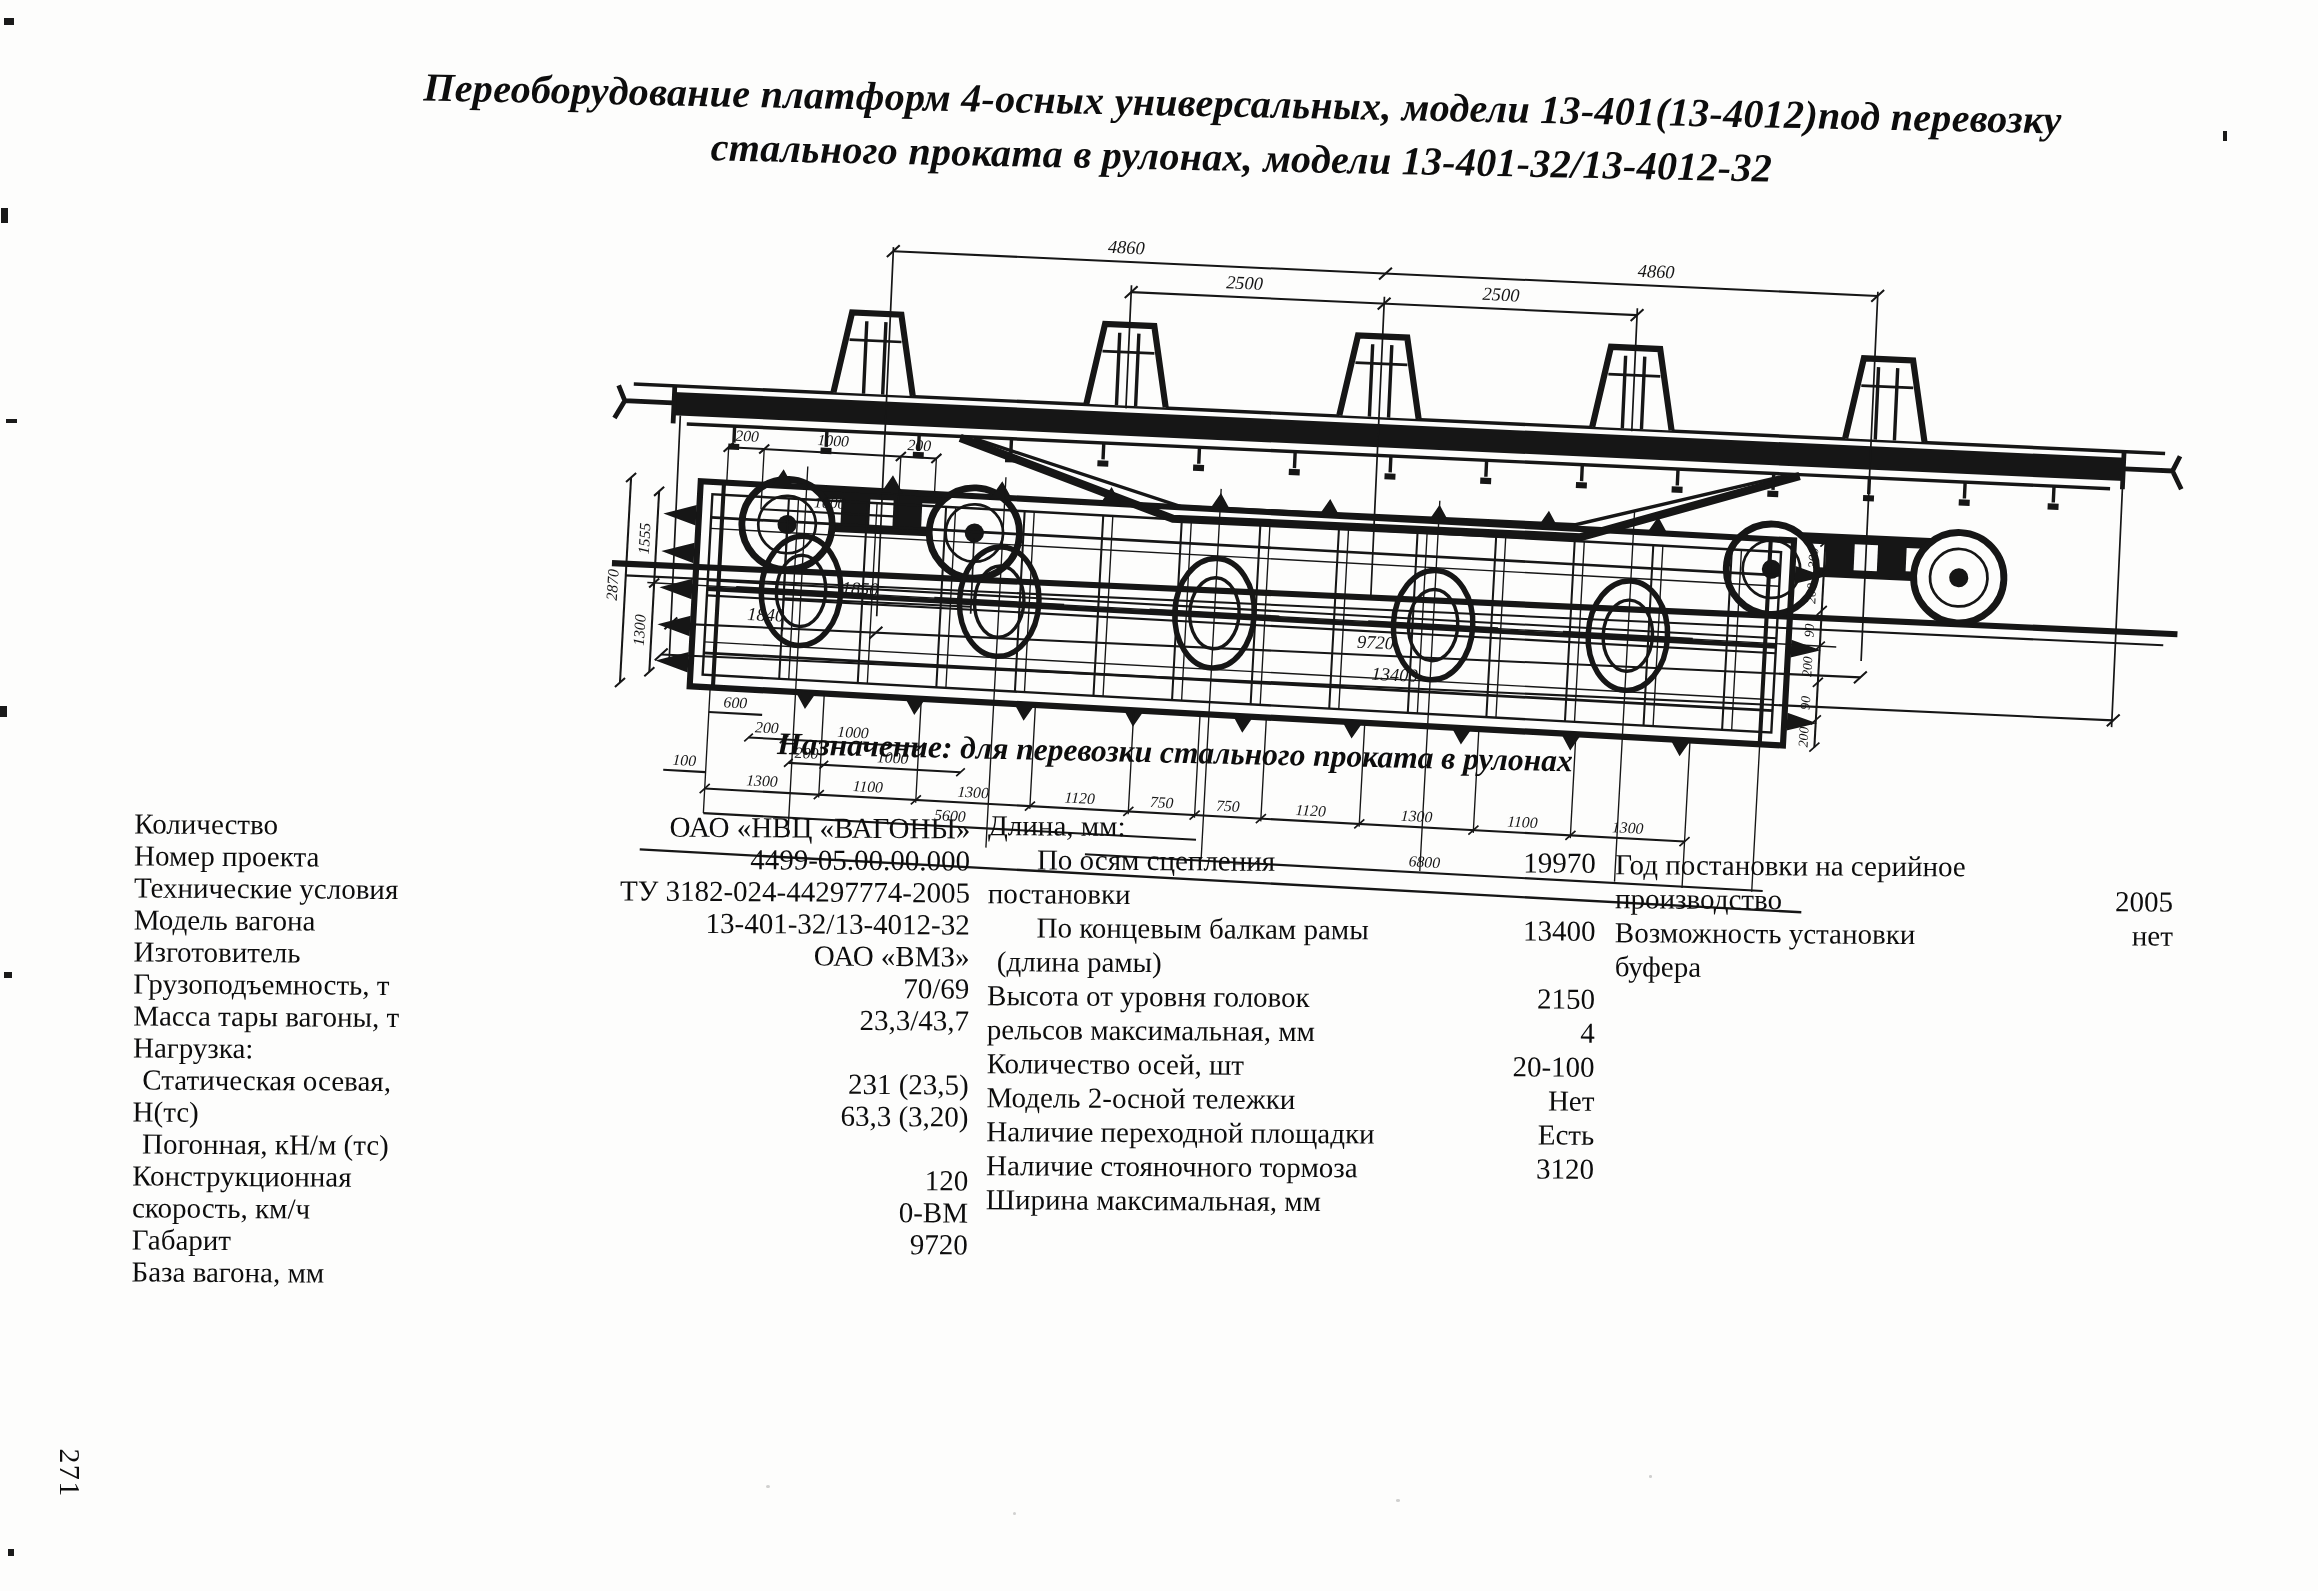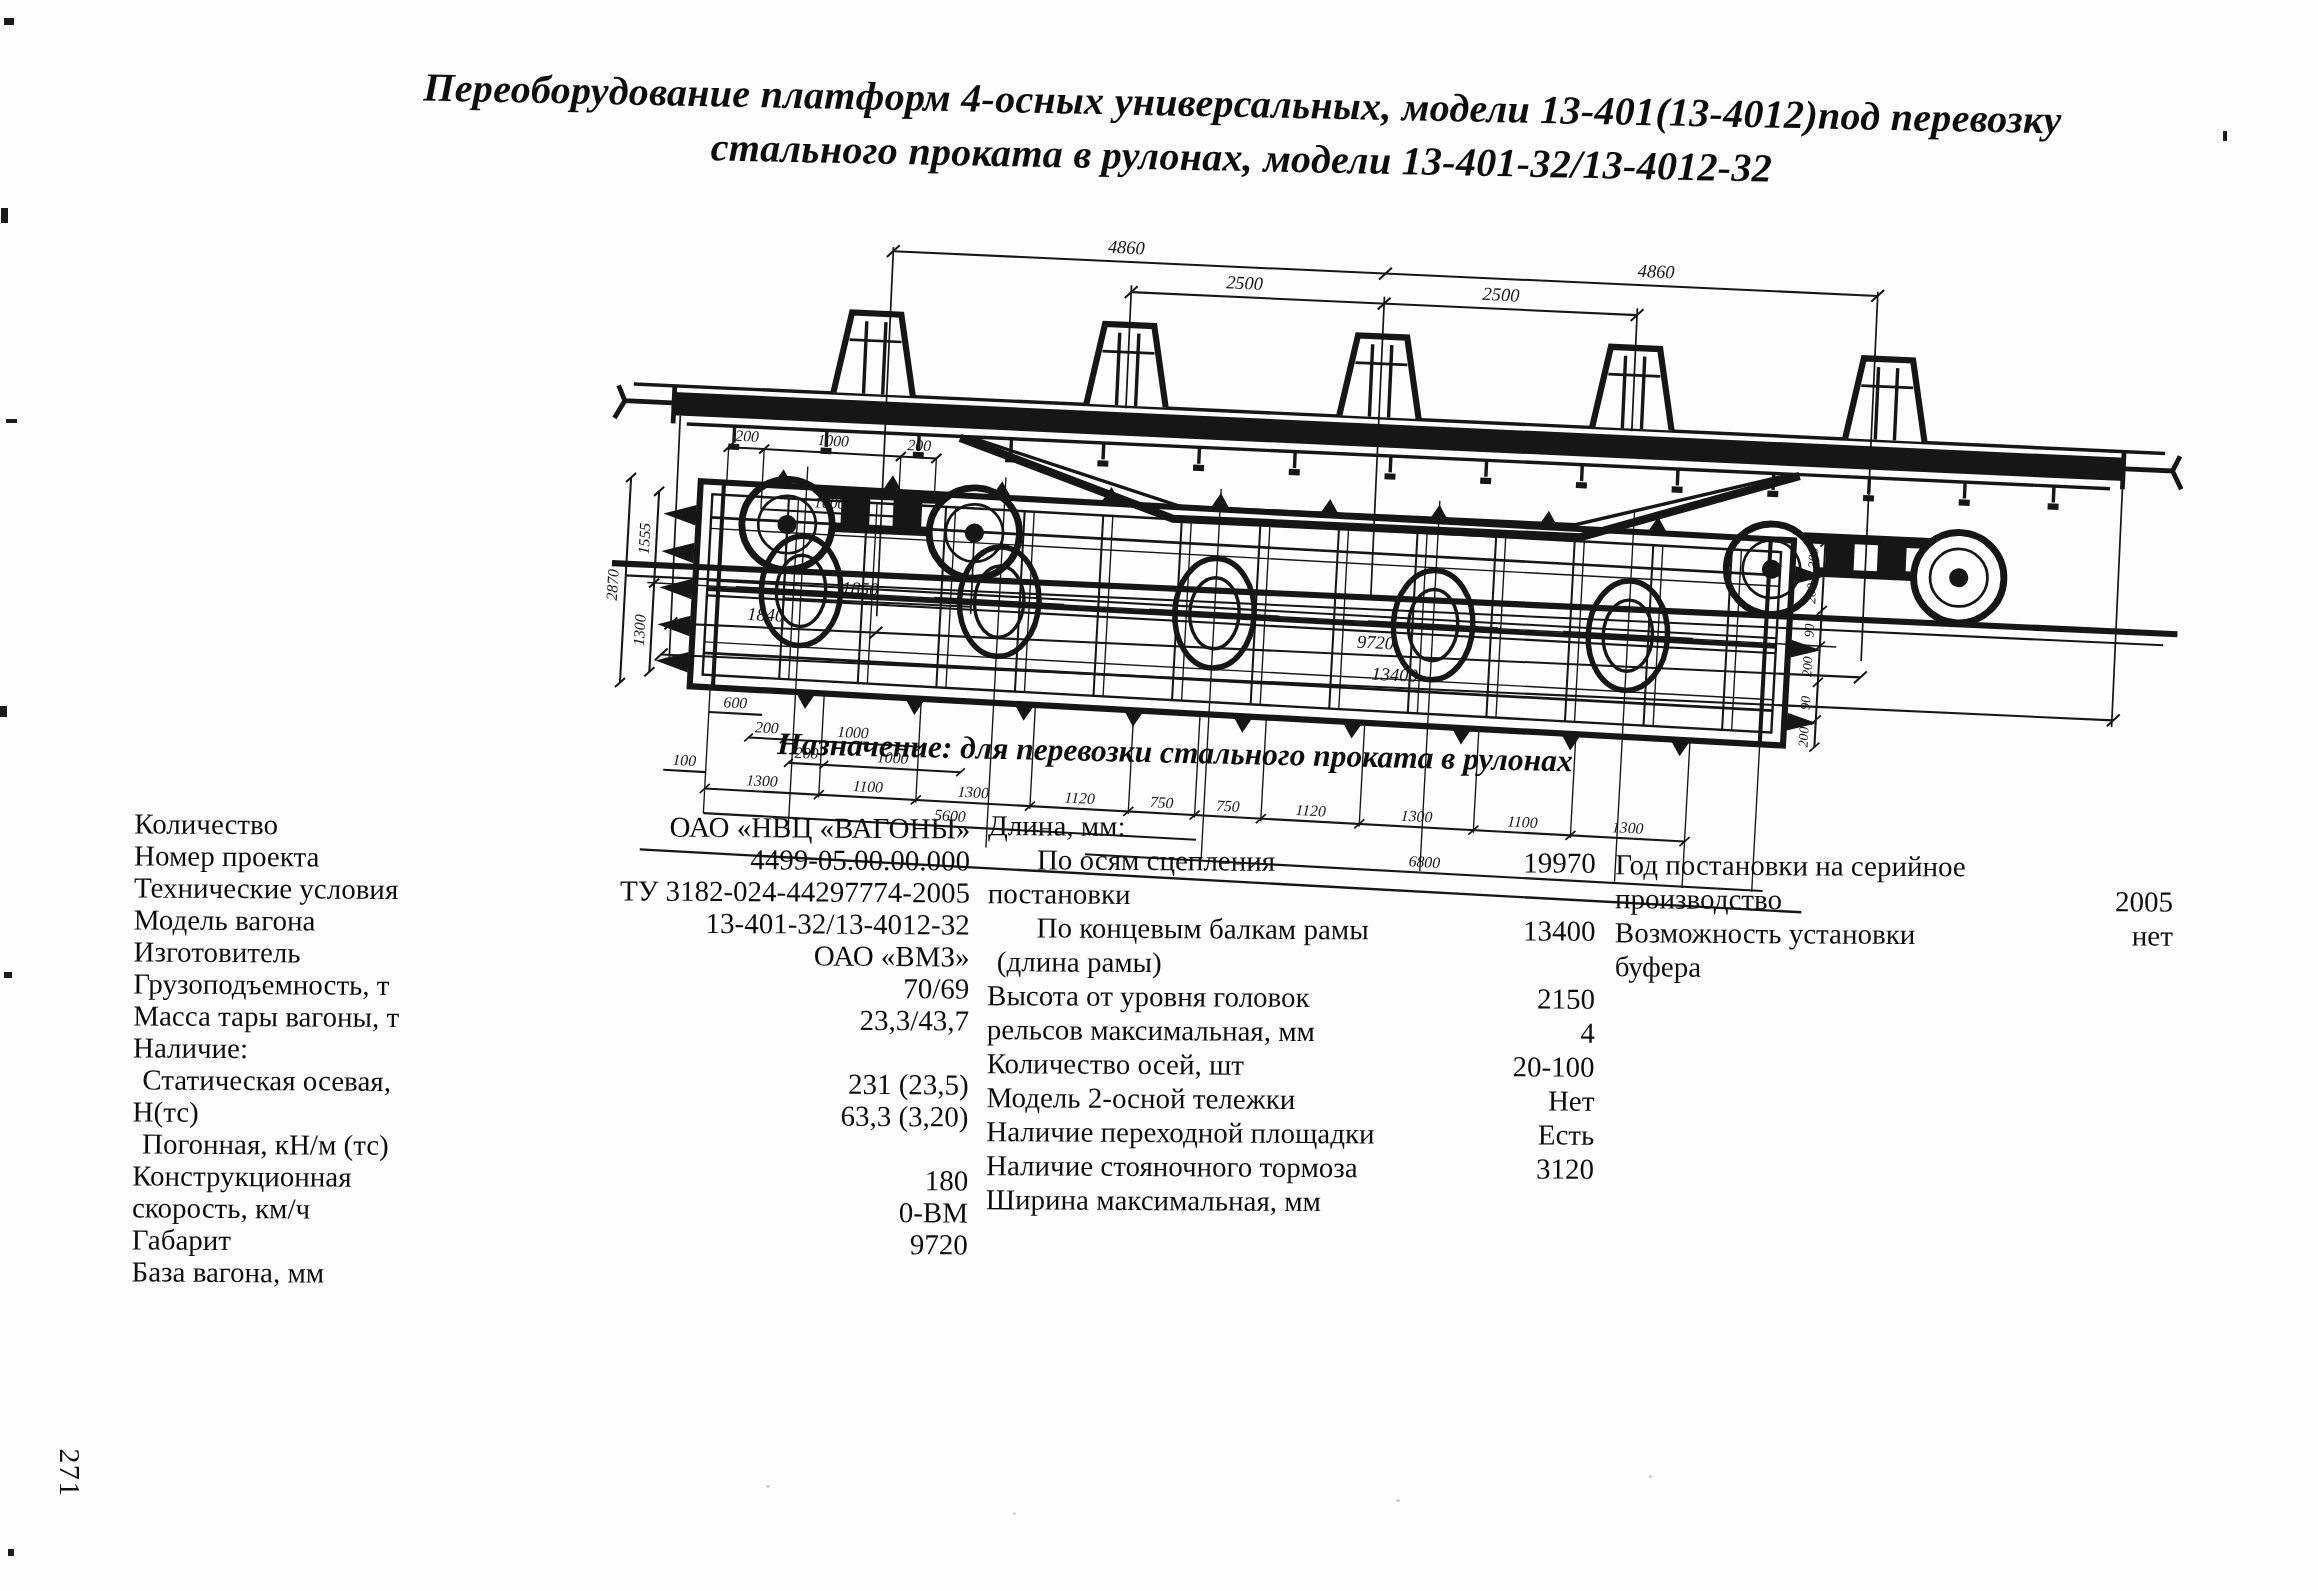--- a/index.html
+++ b/index.html
@@ -294,36 +294,36 @@
       </div>
     <div class="spec-row">
         <span class="lbl">Грузоподъемность, т</span>
         <span class="val">70/69</span>
       </div>
     <div class="spec-row">
         <span class="lbl">Масса тары вагоны, т</span>
         <span class="val">23,3/43,7</span>
       </div>
     <div class="spec-row">
-        <span class="lbl">Наличие:</span>
+        <span class="lbl">Нагрузка:</span>
       </div>
     <div class="spec-row">
         <span class="lbl ind-sm">Статическая осевая,</span>
         <span class="val">231 (23,5)</span>
       </div>
     <div class="spec-row">
         <span class="lbl">Н(тс)</span>
         <span class="val">63,3 (3,20)</span>
       </div>
     <div class="spec-row">
         <span class="lbl ind-sm">Погонная, кН/м (тс)</span>
       </div>
     <div class="spec-row">
         <span class="lbl">Конструкционная</span>
-        <span class="val">180</span>
+        <span class="val">120</span>
       </div>
     <div class="spec-row">
         <span class="lbl">скорость, км/ч</span>
         <span class="val">0-ВМ</span>
       </div>
     <div class="spec-row">
         <span class="lbl">Габарит</span>
         <span class="val">9720</span>
       </div>
     <div class="spec-row">

